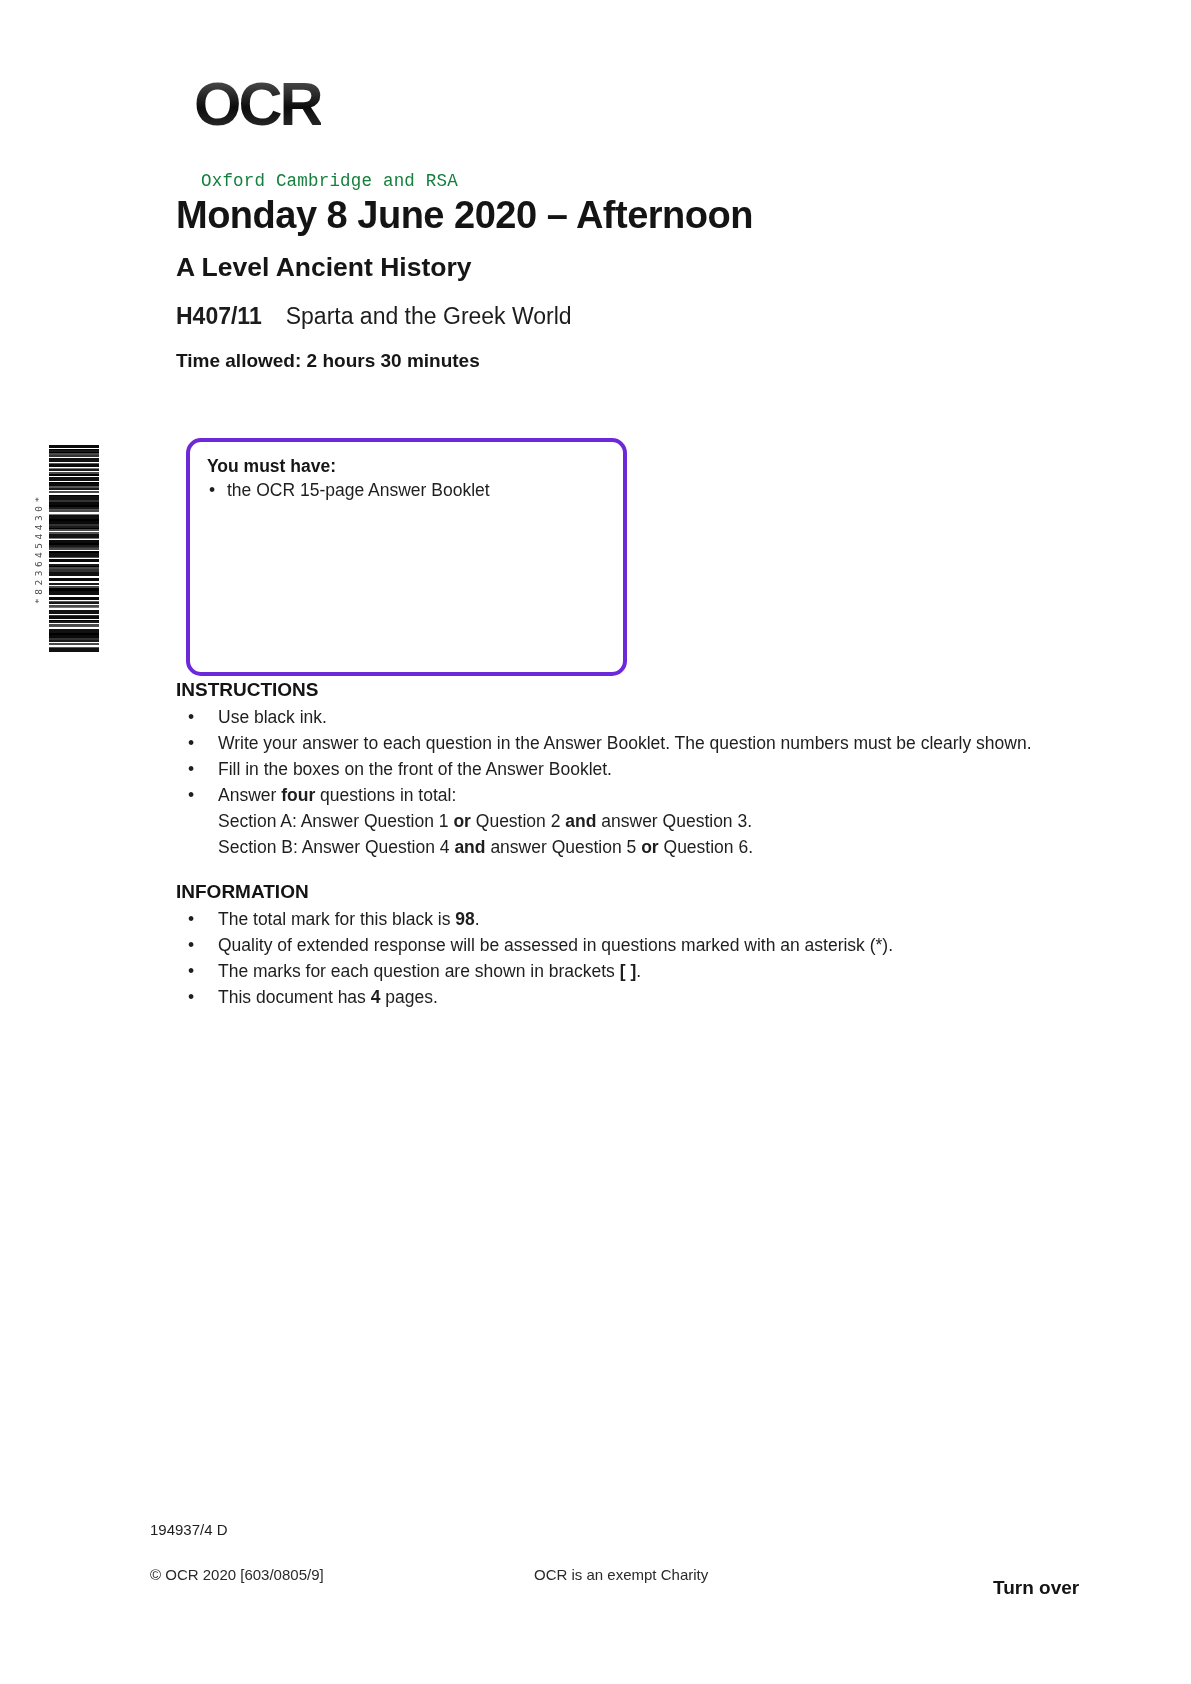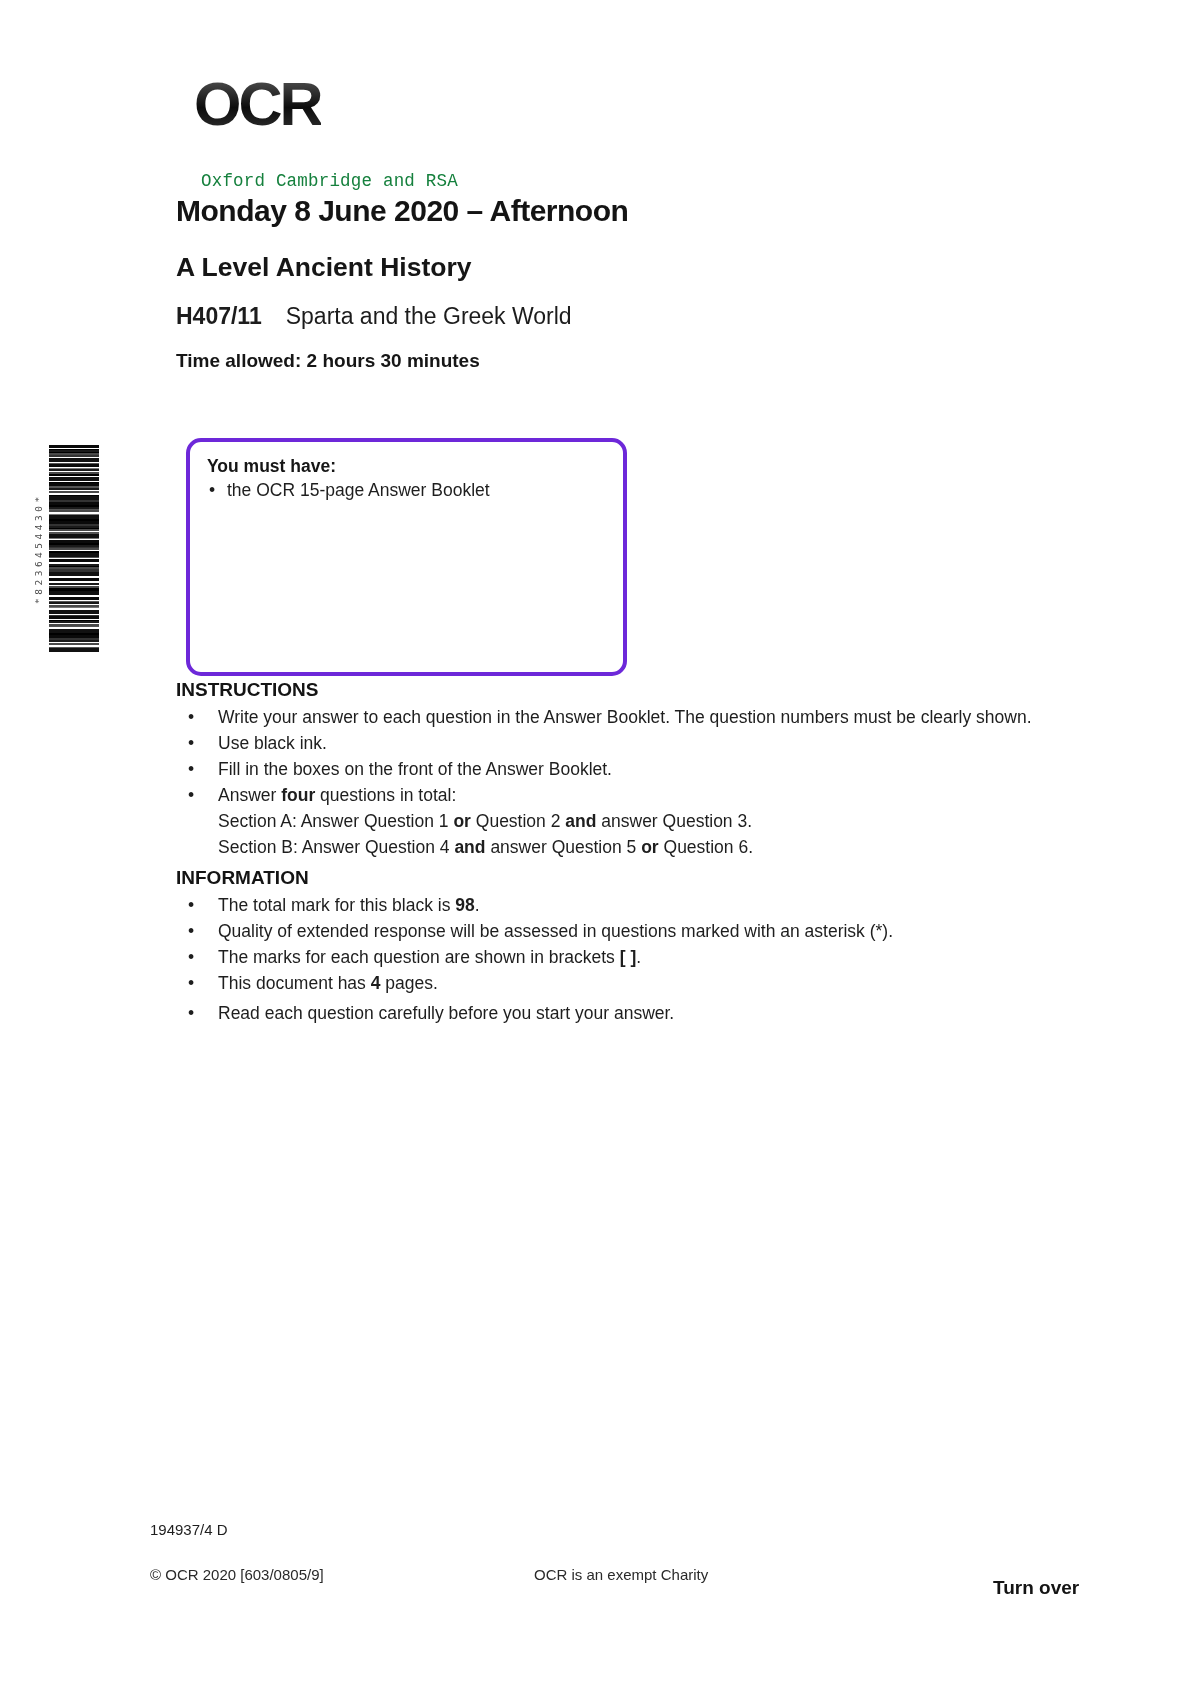--- a/index.html
+++ b/index.html
@@ -17,21 +17,21 @@
     .logo-text{
       background:linear-gradient(180deg,#5a5a5a 0%,#0c0c0c 55%,#343434 100%);
       -webkit-background-clip:text;background-clip:text;color:transparent;
     }
   }
   .logo-sub{
     position:absolute;left:201px;top:171px;
     font-size:17.5px;color:#15803d;letter-spacing:0.2px;font-family:Liberation Mono, monospace;
   }
   
-  .date-title{position:absolute;left:176px;top:194px;font-size:30px;font-weight:bold;letter-spacing:-0.5px;color:#141414;}
+  .date-title{position:absolute;left:176px;top:194px;font-size:38px;font-weight:bold;letter-spacing:-0.5px;color:#141414;}
   .qual-title{position:absolute;left:176px;top:252px;font-size:26.5px;font-weight:bold;color:#161616;}
   .paper-line{position:absolute;left:176px;top:303px;font-size:23px;color:#1c1c1c;}
   .paper-code{font-weight:bold;margin-right:24px;}
   .time-allowed{position:absolute;left:176px;top:350px;font-size:19px;font-weight:bold;color:#161616;}
   
   .barcode{position:absolute;left:33px;top:445px;display:flex;align-items:stretch;}
   .barcode-text{
     width:16px;height:207px;
     font-family:"DejaVu Sans Mono", monospace;font-size:9.5px;color:#4a4a4a;
     writing-mode:vertical-rl;transform:rotate(180deg);
@@ -58,21 +58,21 @@
     box-sizing:border-box;border:4px solid #6d28d9;border-radius:15px;
     padding:12px 18px 0 17px;
   }
   .must-have-title{font-size:17.5px;font-weight:bold;line-height:24px;color:#161616;}
   .must-have-item{position:relative;padding-left:20px;font-size:17.5px;line-height:24px;color:#1e1e1e;}
   .must-have-item::before{content:"\2022";position:absolute;left:2px;color:#1e1e1e;}
   
   .content{position:absolute;left:176px;top:676px;width:856px;font-size:17.5px;line-height:26px;color:#1e1e1e;}
   .section-heading{font-size:19px;line-height:28px;font-weight:bold;margin:0;color:#141414;}
   .section{margin:0;}
-  .section + .section{margin-top:4px;}
+  .section + .section{margin-top:18px;}
   ul.bullets{list-style:none;margin:0;padding:0;}
   ul.bullets li{position:relative;padding-left:42px;}
   ul.bullets li::before{content:"\2022";position:absolute;left:12px;color:#1e1e1e;}
   b{font-weight:bold;}
   
   .doc-ref{position:absolute;left:150px;top:1521px;font-size:15px;color:#1e1e1e;}
   .copyright{position:absolute;left:150px;top:1566px;font-size:15px;color:#2a2a2a;}
   .charity{position:absolute;left:534px;top:1566px;font-size:15px;color:#2a2a2a;}
   .turn-over{position:absolute;left:993px;top:1577px;font-size:19px;font-weight:bold;color:#141414;}
 </style>
@@ -97,44 +97,41 @@
   <div class="must-have">
     <div class="must-have-title">You must have:</div>
     <div class="must-have-item">the OCR 15-page Answer Booklet</div>
   </div>
 
   <div class="content">
 
     <div class="section">
       <h2 class="section-heading">INSTRUCTIONS</h2>
       <ul class="bullets">
+        <li><span>Use black ink.</span></li>
         <li><span>Write your answer to each question in the Answer Booklet. The question numbers must be clearly shown.</span></li>
-        <li><span>Use black ink.</span></li>
         <li><span>Fill in the boxes on the front of the Answer Booklet.</span></li>
         <li><span>Answer </span><b>four</b><span> questions in total:</span>
           <div><span>Section A: Answer Question 1 </span><b>or</b><span> Question 2 </span><b>and</b><span> answer Question 3.</span></div>
           <div><span>Section B: Answer Question 4 </span><b>and</b><span> answer Question 5 </span><b>or</b><span> Question 6.</span></div>
         </li>
       </ul>
     </div>
 
     <div class="section">
       <h2 class="section-heading">INFORMATION</h2>
       <ul class="bullets">
         <li><span>The total mark for this black is </span><b>98</b><span>.</span></li>
         <li><span>Quality of extended response will be assessed in questions marked with an asterisk (*).</span></li>
         <li><span>The marks for each question are shown in brackets </span><b>[ ]</b><span>.</span></li>
         <li><span>This document has </span><b>4</b><span> pages.</span></li>
       </ul>
     </div>
 
     <div class="section">
-      <ul class="bullets">
-        <li><span>Read each question carefully before you start your answer.</span></li>
-      </ul>
     </div>
 
   </div>
 
   <div class="doc-ref">194937/4  D</div>
   <div class="copyright">© OCR 2020  [603/0805/9]</div>
   <div class="charity">OCR is an exempt Charity</div>
   <div class="turn-over">Turn over</div>
 
 </div>

